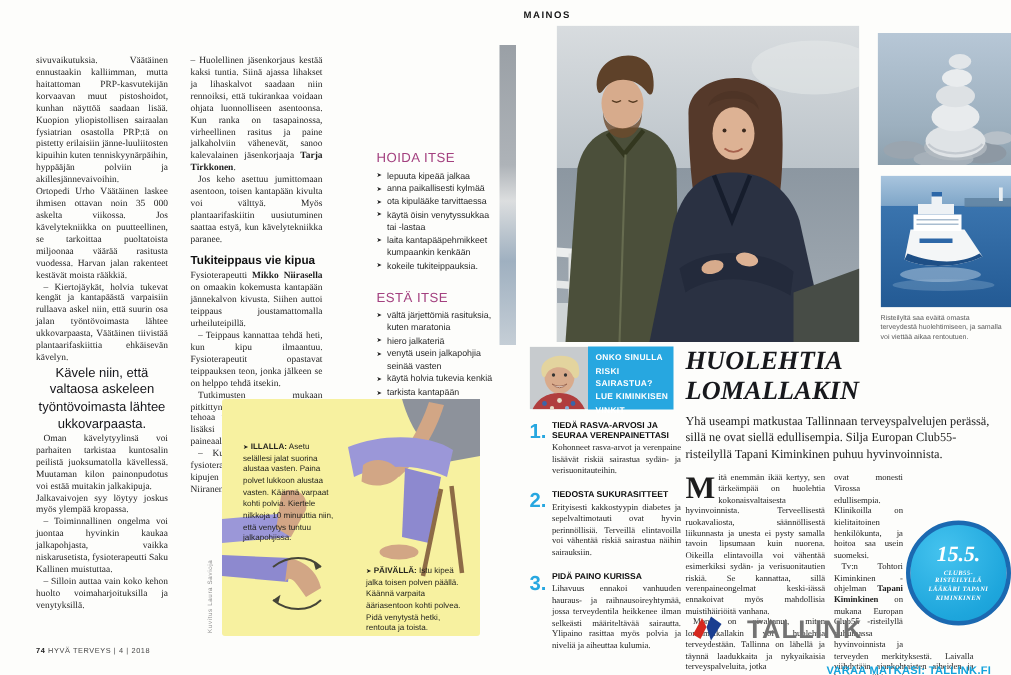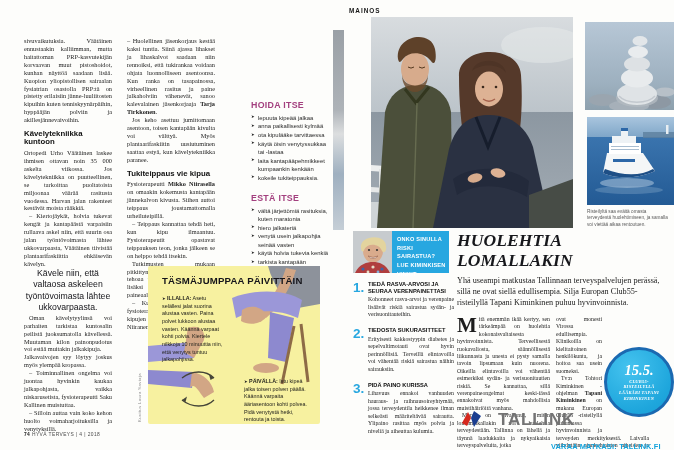--- a/index.html
+++ b/index.html
@@ -10,21 +10,21 @@
        font-size:6.3px;line-height:1.26;color:#1c1c1c;text-align:justify;}
   .col p{margin:0;}
   .col p.ind{text-indent:5px;}
   .art-h{font-family:"Liberation Sans",sans-serif;font-weight:bold;font-size:7.8px;
          line-height:1.05;color:#101010;margin:6px 0 2.5px;}
   .pullquote{font-family:"Liberation Sans",sans-serif;font-weight:normal;font-size:8.7px;
              line-height:1.32;text-align:center;color:#15151a;margin:8px 0 7px;text-indent:0!important;}
   .bold-name{font-weight:bold;}
   
   .sidebar{position:absolute;left:251px;top:100px;width:80px;}
-  .sb-title{color:#a3407f;font-weight:bold;font-size:8.8px;letter-spacing:.3px;margin:0 0 3.5px;}
+  .sb-title{color:#a3407f;font-weight:normal;font-size:8.8px;letter-spacing:.3px;margin:0 0 3.5px;}
   .sb-list{list-style:none;margin:0 0 11px;padding:0;font-size:5.9px;line-height:1.4;color:#2a2a2a;}
   .sb-list li{position:relative;padding-left:7px;margin-bottom:.5px;}
   .blt{position:absolute;left:0;top:.5px;font-size:4.3px;color:#1a1a1a;}
   
   .exbox{position:absolute;left:148px;top:266px;width:172px;height:158px;
          background:#f7f1a0;border-radius:2px;}
   .ex-title{position:absolute;left:14px;top:9px;font-weight:bold;font-size:9.6px;
             letter-spacing:.2px;color:#14141a;}
   .ex-block{position:absolute;font-size:5.4px;line-height:1.42;color:#23231d;}
   .ex-lbl{font-weight:bold;}
@@ -77,21 +77,20 @@
 </style>
 </head>
 <body>
 
 <div id="spread">
 
   <div>
 
     <div class="col" style="left:24px;top:37px;width:88px;">
       <p>sivuvaikutuksia. Väätäinen ennustaakin kalliimman, mutta haitattoman PRP-kasvutekijän korvaavan muut pistoshoidot, kunhan näyttöä saadaan lisää. Kuopion yliopistollisen sairaalan fysiatrian osastolla PRP:tä on pistetty erilaisiin jänne-luuliitosten kipuihin kuten tenniskyynärpäihin, hyppääjän polviin ja akillesjännevaivoihin.</p>
-      <div class="art-h">Kävelytekniikka kuntoon</div>
       <p>Ortopedi Urho Väätäinen laskee ihmisen ottavan noin 35 000 askelta viikossa. Jos kävelytekniikka on puutteellinen, se tarkoittaa puoltatoista miljoonaa väärää rasitusta vuodessa. Harvan jalan rakenteet kestävät moista rääkkiä.</p>
       <p class="ind">– Kiertojäykät, holvia tukevat kengät ja kantapäästä varpaisiin rullaava askel niin, että suurin osa jalan työntövoimasta lähtee ukkovarpaasta, Väätäinen tiivistää plantaarifaskiittia ehkäisevän kävelyn.</p>
       <p class="pullquote">Kävele niin, että valtaosa askeleen työntövoimasta lähtee ukkovarpaasta.</p>
       <p class="ind">Oman kävelytyylinsä voi parhaiten tarkistaa kuntosalin peilistä juoksumatolla kävellessä. Muutaman kilon painonpudotus voi estää muitakin jalkakipuja.</p>
       <p>Jalkavaivojen syy löytyy joskus myös ylempää kropassa.</p>
       <p class="ind">– Toiminnallinen ongelma voi juontaa hyvinkin kaukaa jalkapohjasta, vaikka niskarusetista, fysioterapeutti Saku Kallinen muistuttaa.</p>
       <p class="ind">– Silloin auttaa vain koko kehon huolto voimaharjoituksilla ja venytyksillä.</p>
 
     </div>
 
@@ -143,21 +142,20 @@
         <path d="M0,80 L44,76 L46,92 L0,96 Z" fill="#9b97d8"></path>
         <path d="M40,62 C50,58 58,64 56,74 L46,92 L36,86 C38,78 38,70 40,62 Z" fill="#d2a685"></path>
         <path d="M0,104 L46,106 L44,122 L0,118 Z" fill="#8d89cf"></path>
         <path d="M44,106 C56,108 64,116 66,126 L56,132 C50,124 46,116 42,122 Z" fill="#d2a685"></path>
 
         <path d="M34,112 C44,104 58,104 66,112" fill="none" stroke="#454538" stroke-width="1.3"></path>
         <path d="M66,112 l-5,-3.5 l1.5,5.5 Z" fill="#454538"></path>
         <path d="M34,134 C44,142 58,142 66,134" fill="none" stroke="#454538" stroke-width="1.3"></path>
         <path d="M34,134 l5,-3.5 l-1.5,5.5 Z" fill="#454538"></path>
       </svg>
-      <div class="ex-title">TÄSMÄJUMPPAA PÄIVITTÄIN</div>
       <div class="ex-block" style="left:14px;top:29px;width:64px;">
         <span class="blt" style="position:static;">➤</span>
         <span class="ex-lbl">ILLALLA:</span>
         <span>Asetu selällesi jalat suorina alustaa vasten. Paina polvet lukkoon alustaa vasten. Käännä varpaat kohti polvia. Kiertele nilkkoja 10 minuuttia niin, että venytys tuntuu jalkapohjissa.</span>
       </div>
       <div class="ex-block" style="left:96px;top:112px;width:66px;">
         <span class="blt" style="position:static;">➤</span>
         <span class="ex-lbl">PÄIVÄLLÄ:</span>
         <span>Istu kipeä jalka toisen polven päällä. Käännä varpaita ääriasentoon kohti polvea. Pidä venytystä hetki, rentouta ja toista.</span>
       </div>

